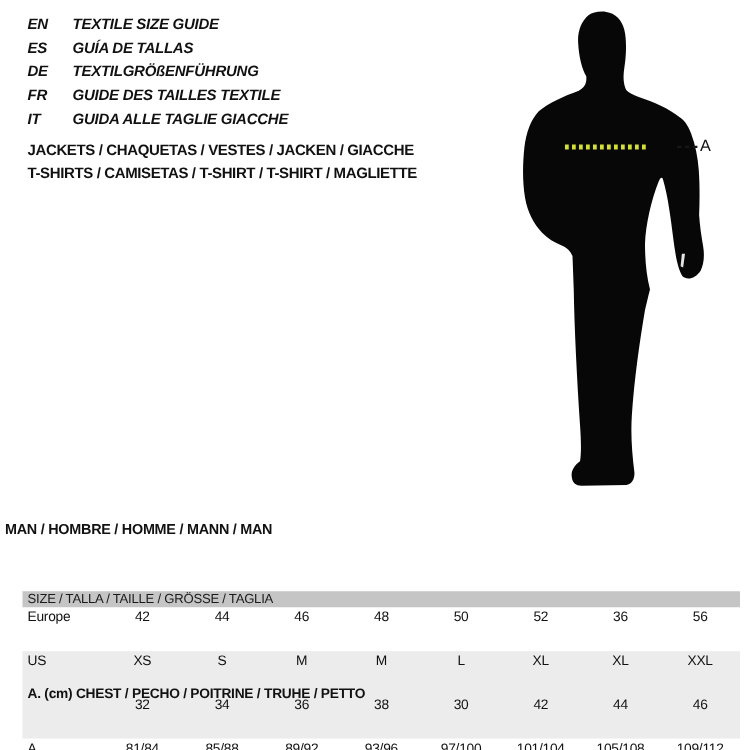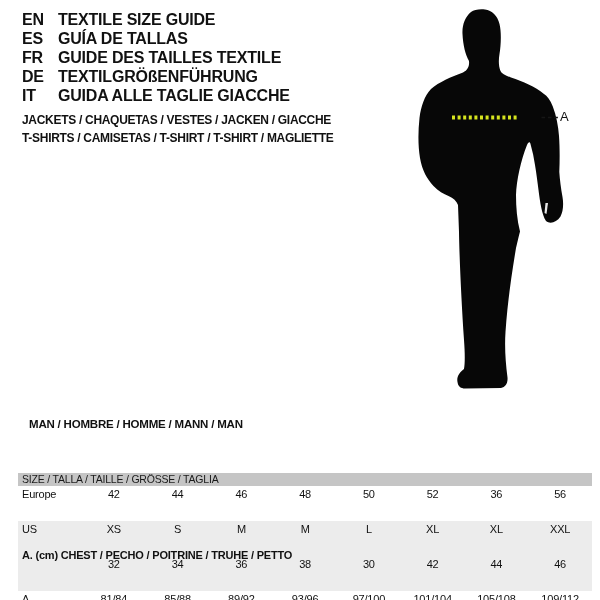--- a/index.html
+++ b/index.html
@@ -11,30 +11,30 @@
   html,body{margin:0;padding:0;}
   body{
     width:600px;height:600px;background:#ffffff;position:relative;
     font-family:"Liberation Sans", sans-serif;color:var(--text);
     overflow:hidden;
   }
   .abs{position:absolute;}
   
   .lang-list{left:22px;top:10px;}
   .lang-row{display:flex;height:19px;line-height:19px;
-    font-weight:bold;font-size:16px;letter-spacing:-0.2px;}
+    font-weight:bold;font-size:12px;letter-spacing:-0.2px;font-style:italic;}
   .lang-code{width:36px;}
   
   .cat-list{left:22px;top:111px;}
   .cat-line{height:18px;line-height:18px;font-weight:bold;font-size:12px;letter-spacing:-0.3px;white-space:nowrap;}
   
   .fig-svg{left:405px;top:5px;width:175px;height:390px;}
   .measure-a{left:560px;top:110px;font-size:13px;font-weight:400;line-height:14px;}
   
-  .section-title{left:29px;top:418px;font-weight:bold;font-size:11.5px;letter-spacing:-0.2px;white-space:nowrap;}
+  .section-title{left:4px;top:418px;font-weight:bold;font-size:11.5px;letter-spacing:-0.2px;white-space:nowrap;}
   
   .size-table{left:18px;top:449px;width:574px;font-size:11px;letter-spacing:-0.2px;margin-top:24px;}
   .thead{height:13px;line-height:13px;background:var(--header-bg);
     padding-left:4px;font-size:10.5px;color:#1a1a1a;white-space:nowrap;}
   .trow{display:grid;grid-template-columns:64px repeat(8,1fr);height:35px;line-height:17px;}
   .trow .tlabel{text-align:left;padding-left:4px;}
   .trow .tcell{text-align:center;}
   .r0,.r3{background:#ffffff;}
   .r1,.r2{background:var(--stripe-bg);}
   
@@ -48,26 +48,26 @@
   <div class="abs lang-list">
     <div class="lang-row">
       <span class="lang-code">EN</span>
       <span class="lang-label">TEXTILE SIZE GUIDE</span>
     </div>
     <div class="lang-row">
       <span class="lang-code">ES</span>
       <span class="lang-label">GUÍA DE TALLAS</span>
     </div>
     <div class="lang-row">
+      <span class="lang-code">DE</span>
+      <span class="lang-label">TEXTILGRÖßENFÜHRUNG</span>
+    </div>
+    <div class="lang-row">
       <span class="lang-code">FR</span>
       <span class="lang-label">GUIDE DES TAILLES TEXTILE</span>
-    </div>
-    <div class="lang-row">
-      <span class="lang-code">DE</span>
-      <span class="lang-label">TEXTILGRÖßENFÜHRUNG</span>
     </div>
     <div class="lang-row">
       <span class="lang-code">IT</span>
       <span class="lang-label">GUIDA ALLE TAGLIE GIACCHE</span>
     </div>
   </div>
 
   <div class="abs cat-list">
     <div class="cat-line">JACKETS / CHAQUETAS / VESTES / JACKEN / GIACCHE</div>
     <div class="cat-line">T-SHIRTS / CAMISETAS / T-SHIRT / T-SHIRT / MAGLIETTE</div>

